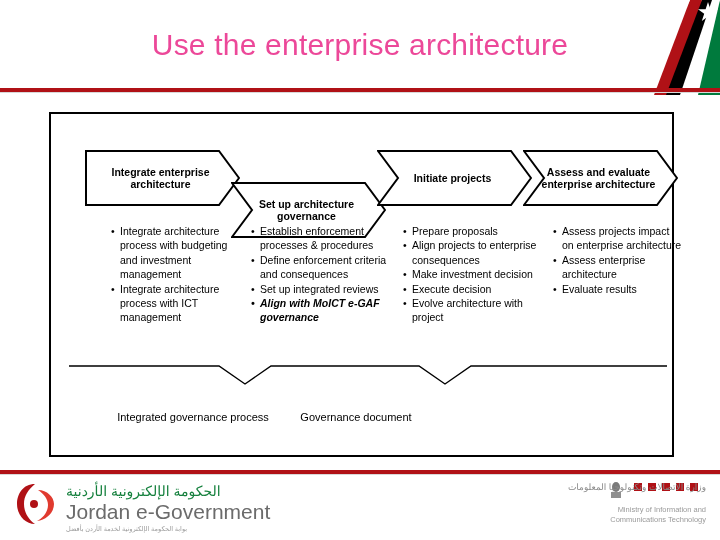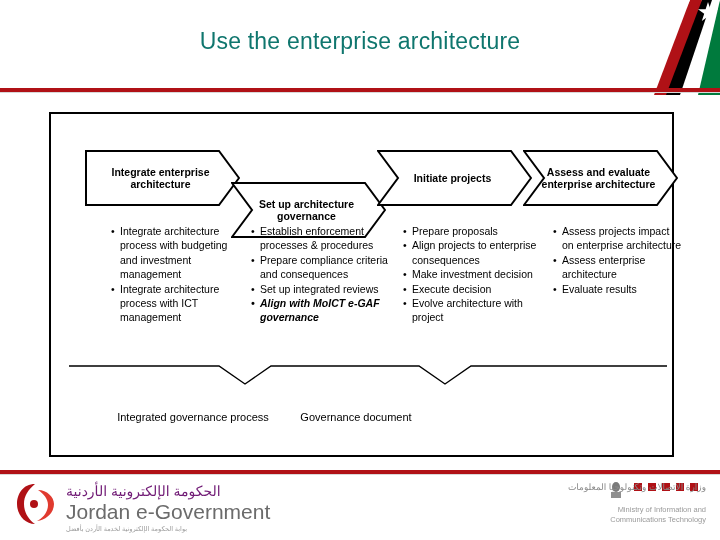--- a/index.html
+++ b/index.html
@@ -23,22 +23,22 @@
   }
   .top-rule-thin{
     position:absolute; left:0; top:92px; width:720px; height:1px;
     background:#d8d8d8;
   }
 
   
   .slide-title{
     position:absolute; left:0; top:28px; width:720px;
     text-align:center;
-    font-size:23px;
-    color:#0f766e;
+    font-size:30px;
+    color:#ec4899;
     letter-spacing:0.2px;
   }
 
   
   .frame{
     position:absolute; left:49px; top:112px; width:625px; height:345px;
     border:2px solid #000;
     background:#fff;
     box-sizing:border-box;
   }
@@ -91,21 +91,21 @@
   }
   .bottom-rule2{
     position:absolute; left:0; top:474px; width:720px; height:1px; background:#d8d8d8;
   }
   .footer{
     position:absolute; left:0; top:475px; width:720px; height:65px; background:#fff;
   }
   .foot-logo{position:absolute; left:14px; top:6px; width:42px; height:46px;}
   .foot-ar{
     position:absolute; left:66px; top:8px;
-    font-size:14px; color:#701a75; letter-spacing:2px; direction:rtl;
+    font-size:14px; color:#15803d; letter-spacing:2px; direction:rtl;
   }
   .foot-en{
     position:absolute; left:66px; top:25px;
     font-size:21px; color:#6b6b6b;
   }
   .foot-sub{
     position:absolute; left:66px; top:50px;
     font-size:6.5px; color:#9a9a9a; letter-spacing:0.6px;
   }
   .foot-right-ar{
@@ -179,21 +179,21 @@
     <div class="col c1" style="left:30px;width:130px;">
       <ul class="bullets">
         <li><span class="bdot">•</span><span>Integrate architecture process with budgeting and investment management</span></li>
         <li><span class="bdot">•</span><span>Integrate architecture process with ICT management</span></li>
       </ul>
     </div>
 
     <div class="col c2" style="left:170px;width:150px;">
       <ul class="bullets">
         <li><span class="bdot">•</span><span>Establish enforcement processes &amp;  procedures</span></li>
-        <li><span class="bdot">•</span><span>Prepare compliance criteria and consequences</span></li>
+        <li><span class="bdot">•</span><span>Define enforcement criteria and consequences</span></li>
         <li><span class="bdot">•</span><span>Set up integrated reviews</span></li>
         <li class="em"><span class="bdot">•</span><span>Align with MoICT e-GAF governance</span></li>
       </ul>
     </div>
 
     <div class="col c3" style="left:322px;width:140px;">
       <ul class="bullets">
         <li><span class="bdot">•</span><span>Prepare proposals</span></li>
         <li><span class="bdot">•</span><span>Align projects to enterprise consequences</span></li>
         <li><span class="bdot">•</span><span>Make investment decision</span></li>

